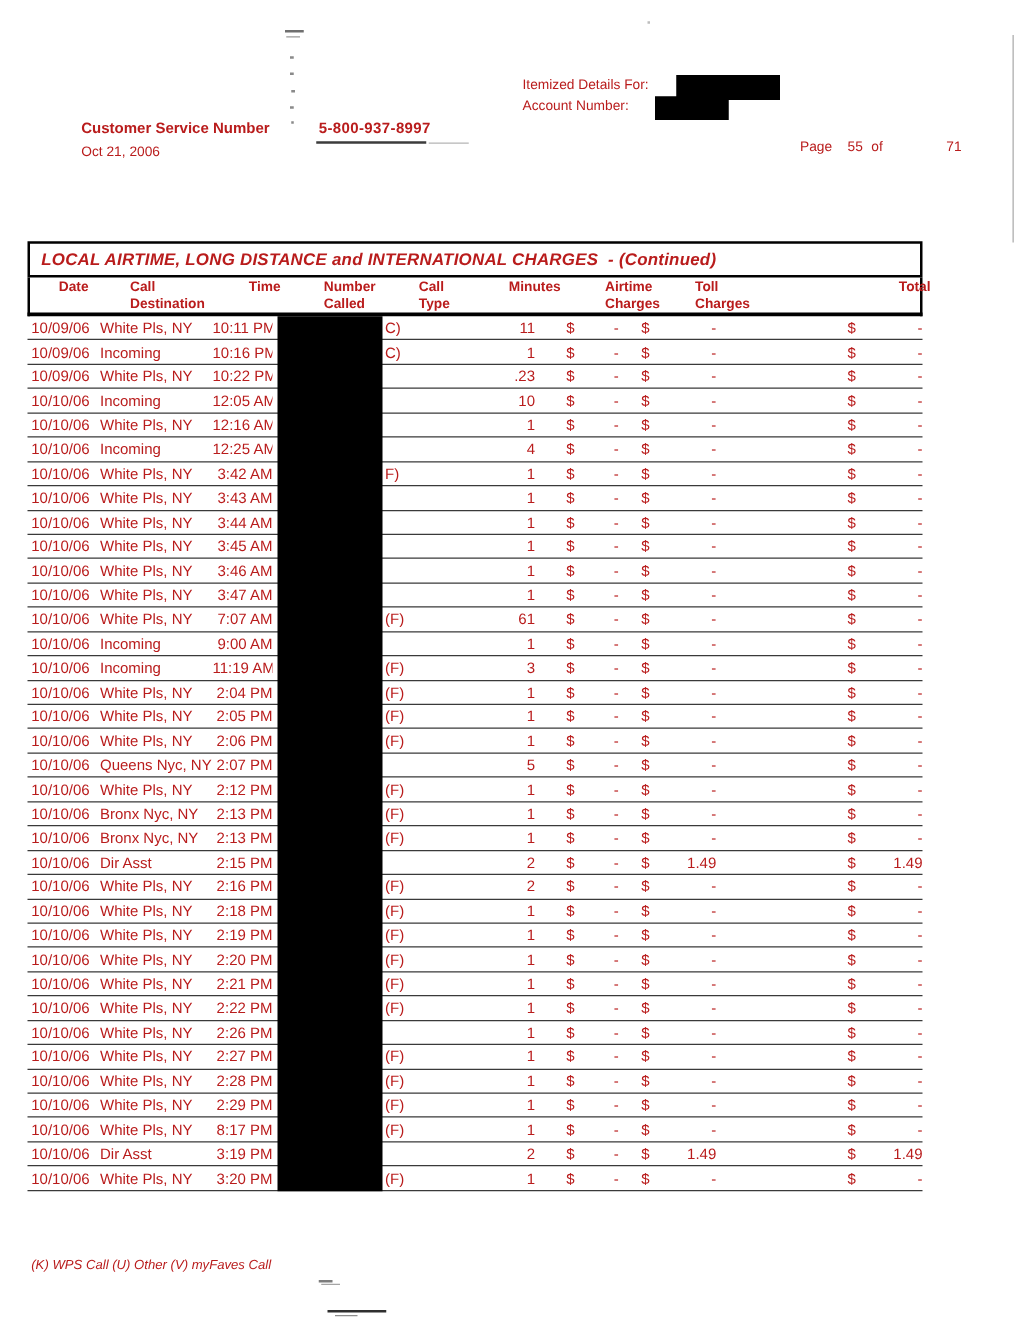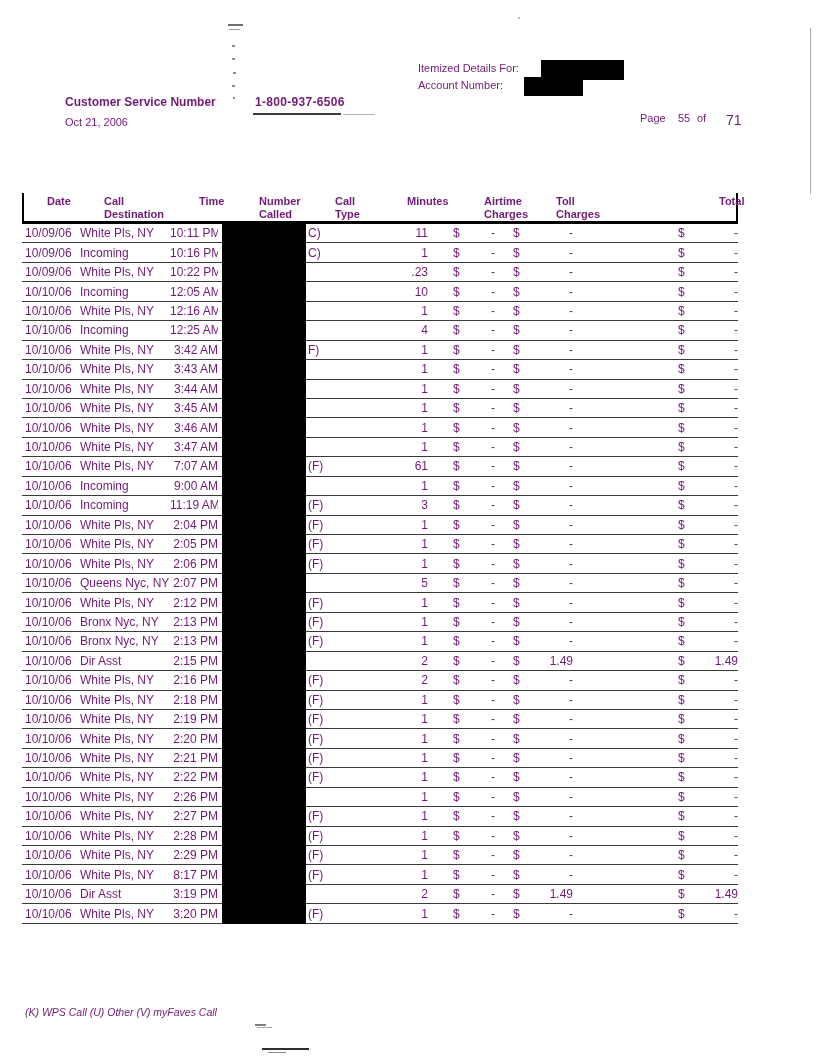--- a/index.html
+++ b/index.html
@@ -1,34 +1,34 @@
 <!DOCTYPE html>
 <html><head>
 <meta charset="utf-8">
 <style>
   html,body{margin:0;padding:0;background:#e8e8e8;}
   .page{
     position:relative; width:816px; height:1057px; background:#ffffff;
-    font-family:"Liberation Sans", sans-serif; color:#701a75; overflow:hidden;
+    font-family:"Liberation Sans", sans-serif; color:#b91c1c; overflow:hidden;
     margin:0 auto;
   }
   
   .itemized-block{position:absolute; left:418px; top:60px; font-size:11px; line-height:17px;}
   .redact{position:absolute; background:#000;}
   .redact-name{left:541px; top:60px; width:83px; height:20px;}
   .redact-acct{left:524px; top:77px; width:59px; height:19px;}
   .csn-label{position:absolute; left:65px; top:95px; font-size:12px; font-weight:bold;}
   .csn-number{position:absolute; left:255px; top:95px; font-size:12px; font-weight:bold; letter-spacing:.3px;}
   .csn-underline{position:absolute; left:253px; top:113px; width:88px; height:2px; background:#3c3c3c;}
   .csn-underline-faint{position:absolute; left:343px; top:114px; width:32px; height:1px; background:#b5b5b5;}
   .bill-date{position:absolute; left:65px; top:116px; font-size:11px;}
   .page-label{position:absolute; left:640px; top:112px; font-size:11px;}
   .page-num{position:absolute; left:678px; top:112px; font-size:11px;}
   .page-of{position:absolute; left:697px; top:112px; font-size:11px;}
-  .page-total{position:absolute; left:726px; top:112px; font-size:14px;}
+  .page-total{position:absolute; left:757px; top:112px; font-size:11px;}
   
   .art{position:absolute; background:#8a8a8a;}
   .a1{left:228px; top:24px; width:15px; height:2px; background:#6f6f6f;}
   .a2{left:229px; top:29px; width:11px; height:1px; background:#9a9a9a;}
   .a3{left:232px; top:45px; width:3px; height:2px;}
   .a4{left:232px; top:58px; width:3px; height:2px;}
   .a5{left:233px; top:72px; width:3px; height:2px;}
   .a6{left:232px; top:85px; width:3px; height:2px;}
   .a7{left:233px; top:97px; width:2px; height:2px;}
   .a8{left:810px; top:28px; width:1px; height:166px; background:#ababab;}
@@ -92,31 +92,32 @@
   <div class="art a13"></div>
 
   <div class="itemized-block">
     <div>Itemized Details For:</div>
     <div>Account Number:</div>
   </div>
   <div class="redact redact-name"></div>
   <div class="redact redact-acct"></div>
 
   <div class="csn-label">Customer Service Number</div>
-  <div class="csn-number">1-800-937-6506</div>
+  <div class="csn-number">5-800-937-8997</div>
   <div class="csn-underline"></div>
   <div class="csn-underline-faint"></div>
   <div class="bill-date">Oct 21, 2006</div>
 
   <div class="page-label">Page</div>
   <div class="page-num">55</div>
   <div class="page-of">of</div>
   <div class="page-total">71</div>
 
   <div class="bill-table">
+    <div class="title-band">LOCAL AIRTIME, LONG DISTANCE and INTERNATIONAL CHARGES  - (Continued)</div>
 
     <div class="head-band">
       <div class="hcell h0"><span>Date</span><br><span></span></div>
       <div class="hcell h1"><span>Call</span><br><span>Destination</span></div>
       <div class="hcell h2"><span>Time</span><br><span></span></div>
       <div class="hcell h3"><span>Number</span><br><span>Called</span></div>
       <div class="hcell h4"><span>Call</span><br><span>Type</span></div>
       <div class="hcell h5"><span>Minutes</span><br><span></span></div>
       <div class="hcell h6"><span>Airtime</span><br><span>Charges</span></div>
       <div class="hcell h7"><span>Toll</span><br><span>Charges</span></div>

